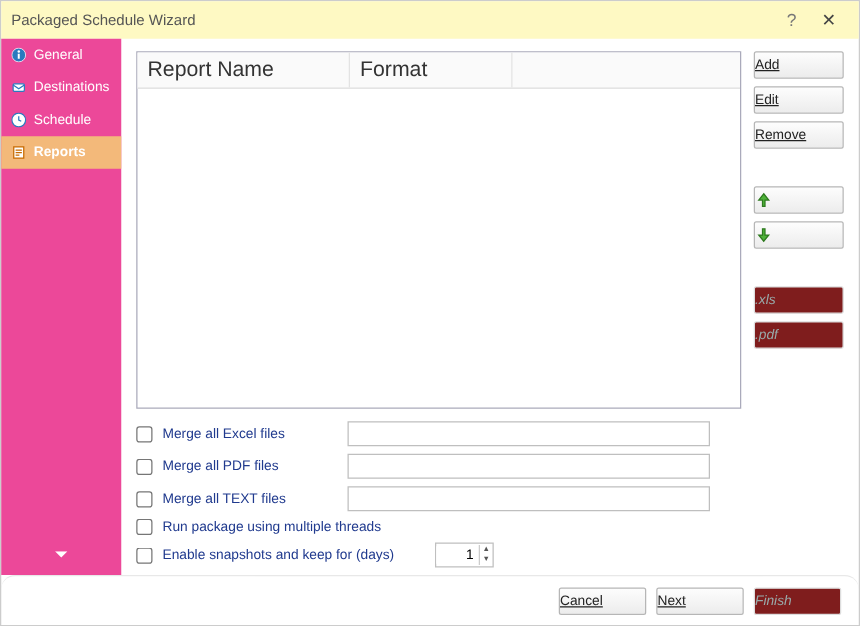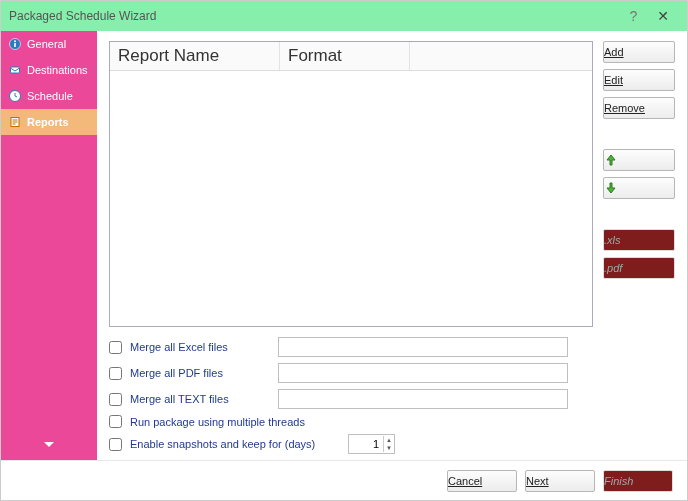--- a/index.html
+++ b/index.html
@@ -1,18 +1,18 @@
 <!DOCTYPE html>
 <html><head>
 <meta charset="utf-8">
 <style>
   * { box-sizing: border-box; margin: 0; padding: 0; }
   body { font-family: "Segoe UI", Tahoma, sans-serif; font-size: 11px; background: #fff; width: 688px; height: 501px; overflow: hidden; }
   .window { width: 688px; height: 501px; display: flex; flex-direction: column; border: 1px solid #ccc; box-shadow: 2px 2px 6px rgba(0,0,0,0.25); }
-  .titlebar { height: 30px; background: #86efac; display: flex; align-items: center; padding: 0 8px; color: #555; font-size: 12px; }
+  .titlebar { height: 30px; background: #fef9c3; display: flex; align-items: center; padding: 0 8px; color: #555; font-size: 12px; }
   .titlebar .spacer { flex: 1; }
   .titlebar .help-icon { font-size: 14px; color: #777; padding: 0 10px; cursor: default; }
   .titlebar .close-icon { font-size: 14px; color: #444; padding: 0 10px; cursor: pointer; }
   .body { flex: 1; display: flex; min-height: 0; }
   .sidebar { width: 96px; background: #ec4899; display: flex; flex-direction: column; }
   .sidebar-item { display: flex; align-items: center; gap: 6px; padding: 7px 8px; color: #fff; font-size: 11px; cursor: pointer; }
   .sidebar-item.active { background: #f3b97a; color: #fff; font-weight: 600; }
   .side-icon { width: 12px; height: 12px; display: inline-flex; align-items: center; justify-content: center; }
   .sidebar .expand { margin-top: auto; text-align: center; padding: 10px 0; color: #fff; font-size: 10px; }
   .main { flex: 1; display: flex; flex-direction: column; padding: 10px 12px 6px 12px; min-height: 0; }
@@ -33,21 +33,21 @@
   .options { margin-top: 10px; display: flex; flex-direction: column; gap: 6px; color: #203a8e; }
   .optrow { display: flex; align-items: center; gap: 8px; }
   .optrow input[type=checkbox] { width: 13px; height: 13px; }
   .optlabel { width: 140px; color: #203a8e; font-size: 11px; }
   .opttext { flex: 0 0 290px; height: 20px; border: 1px solid #bfbfbf; padding: 1px 4px; font-size: 11px; }
   .optrow.wide .optlabel { width: auto; }
   .spin { display: inline-flex; align-items: center; border: 1px solid #bfbfbf; height: 20px; }
   .spin input { width: 34px; border: none; text-align: right; padding: 1px 4px; font-size: 11px; }
   .spin .updn { display: flex; flex-direction: column; border-left: 1px solid #ccc; }
   .spin .updn span { font-size: 6px; line-height: 8px; padding: 0 2px; cursor: pointer; color: #555; }
-  .footer { height: 40px; border-top: 1px solid #e8e8e8; display: flex; align-items: center; justify-content: flex-end; gap: 8px; padding: 0 14px; }
+  .footer { height: 40px; border-top: 1px solid #e8e8e8; display: flex; align-items: center; justify-content: flex-end; gap: 8px; padding: 0 14px; border-radius: 11px; }
   .footer .btn { width: 70px; }
 </style>
 </head>
 <body>
 
 <div class="window">
   <div class="titlebar">
     <span>Packaged Schedule Wizard</span>
     <span class="spacer"></span>
     <span class="help-icon">?</span>

